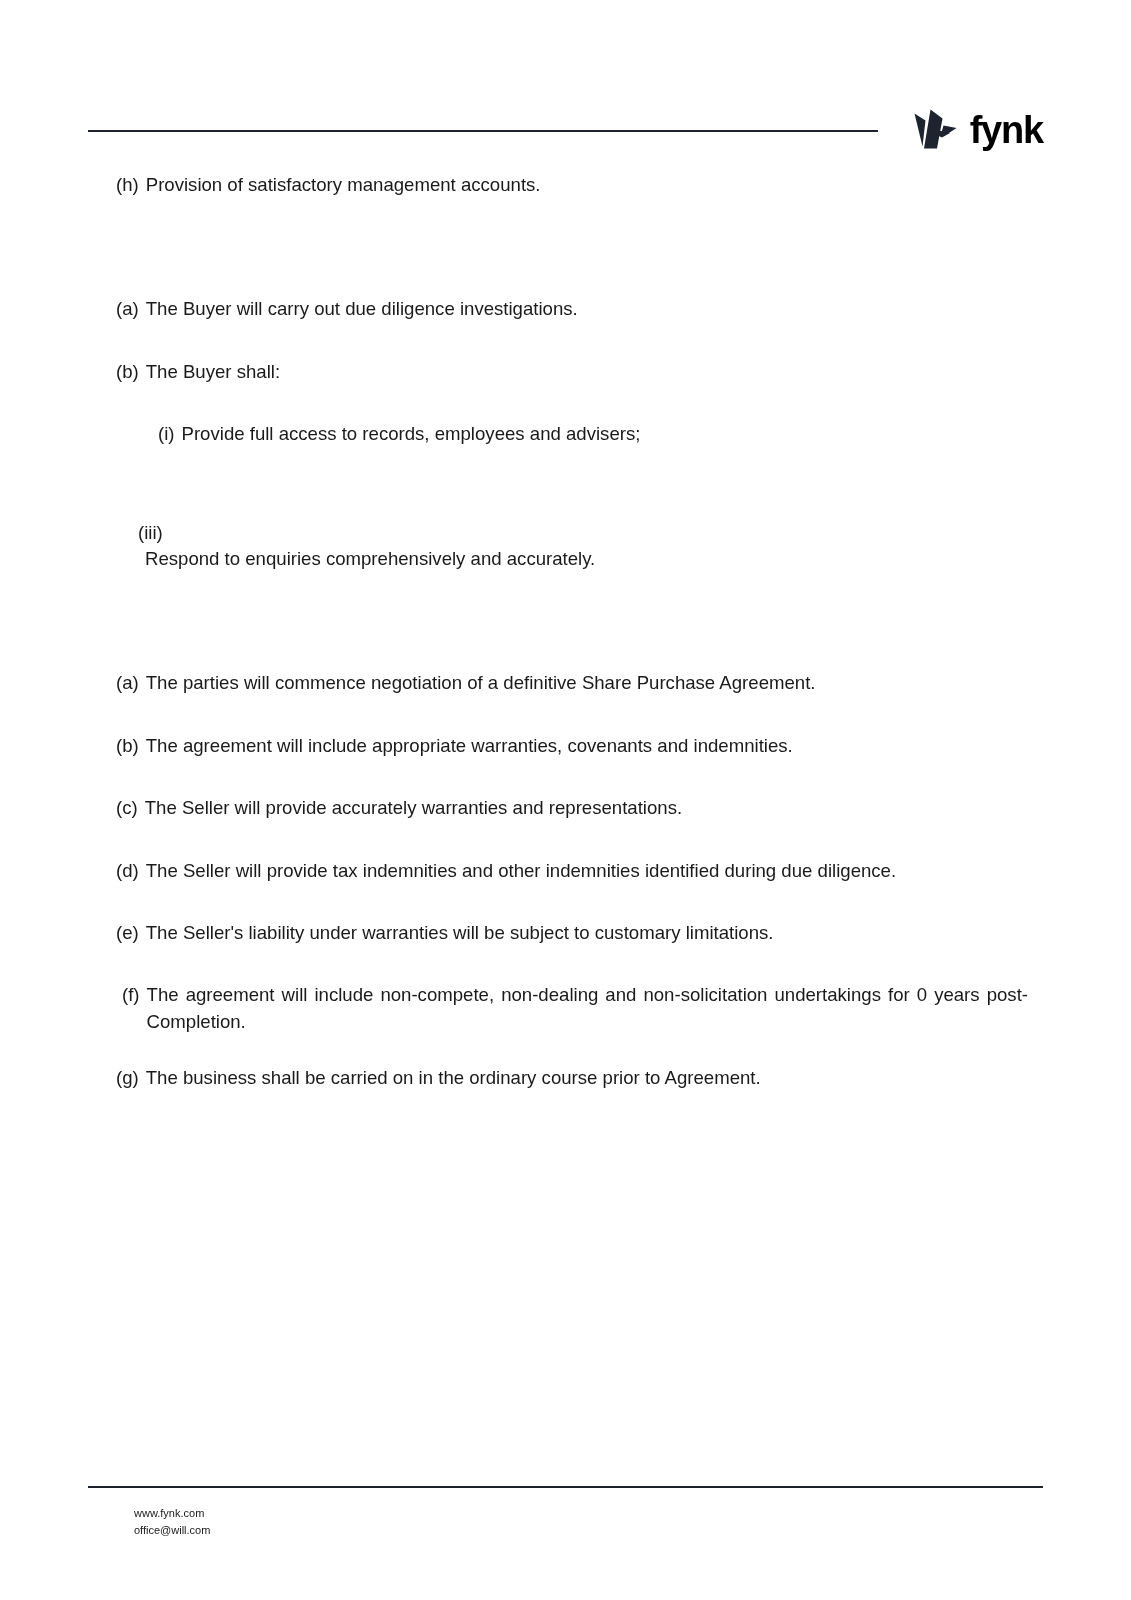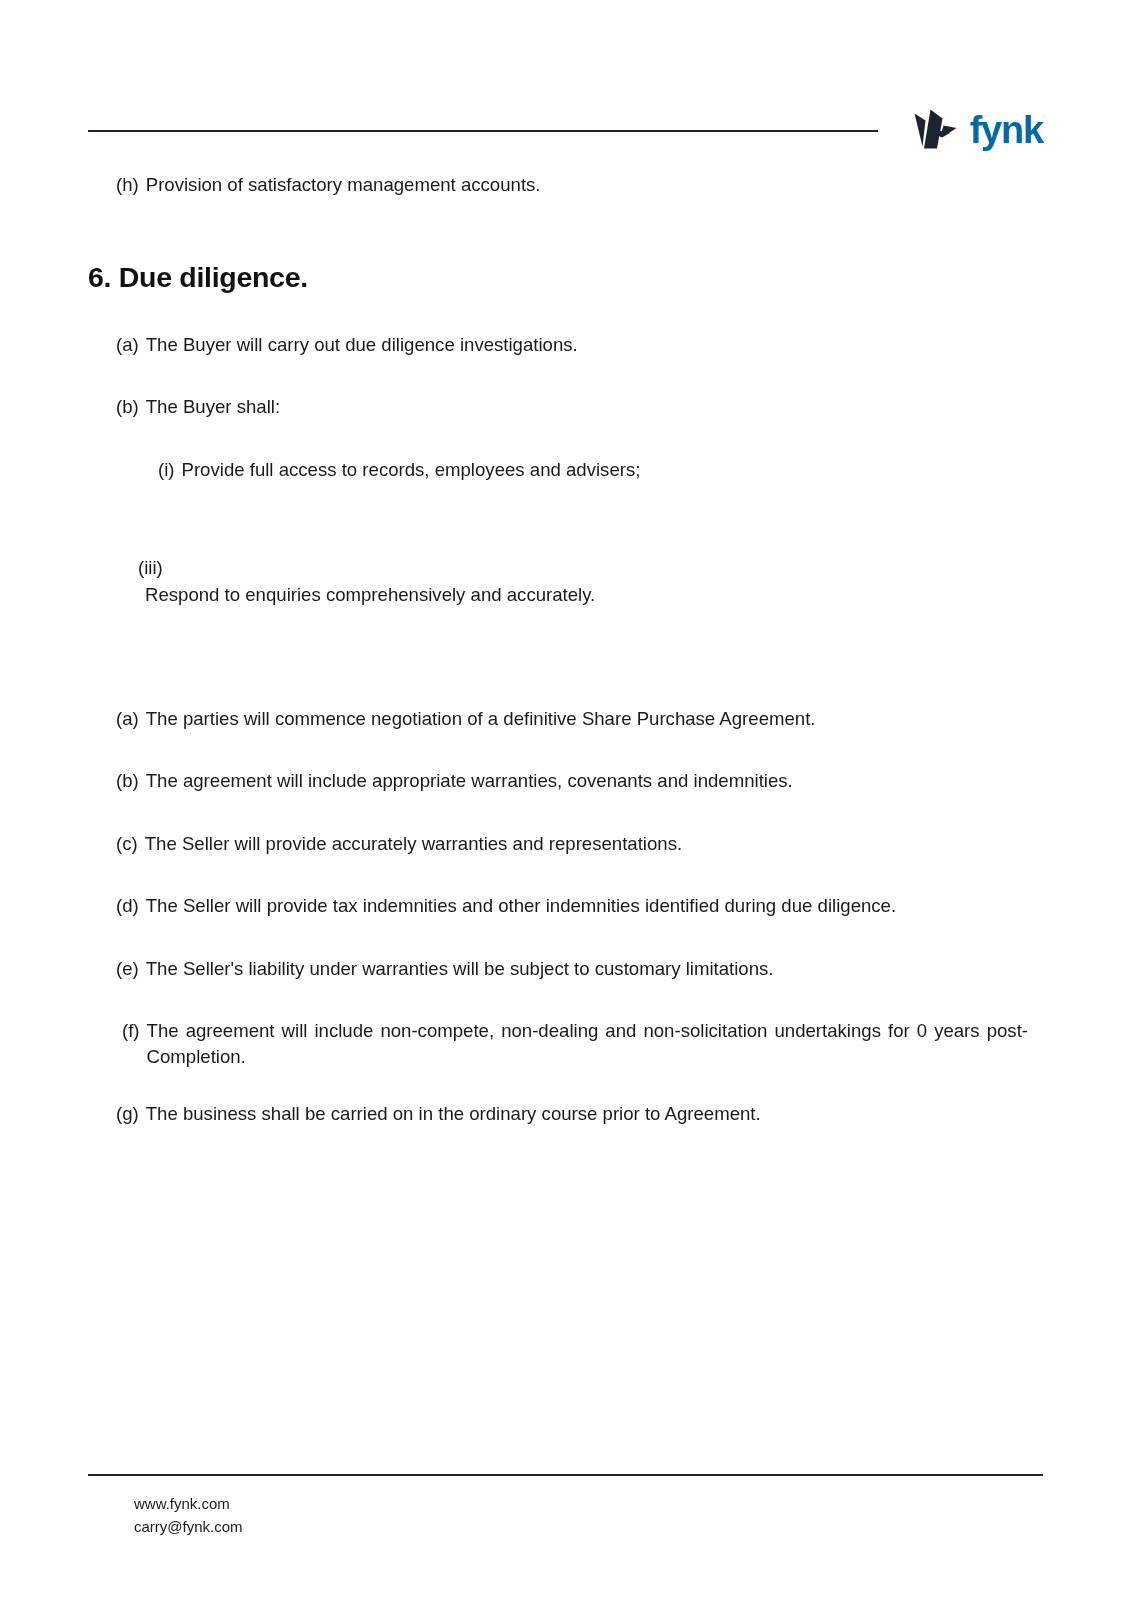--- a/index.html
+++ b/index.html
@@ -44,21 +44,21 @@
   .brand-mark {
     width: 54px;
     height: 46px;
     display: block;
   }
   .brand-name {
     font-family: "Liberation Sans", sans-serif;
     font-weight: bold;
     font-size: 38px;
     letter-spacing: -1.2px;
-    color: #0369a1;
+    color: #000000;
     line-height: 1;
   }
 
   
   .content {
     position: absolute;
     top: 172px;
     left: 88px;
     width: 940px;
   }
@@ -105,21 +105,21 @@
     bottom: 62px;
   }
   .footer-rule {
     height: 2px;
     background: #1d2430;
     width: 100%;
   }
   .footer-lines {
     margin-top: 17px;
     padding-left: 46px;
-    font-size: 15px;
+    font-size: 11px;
     line-height: 1.5;
     color: #1a1a1a;
   }
   .footer-lines div { white-space: nowrap; }
 </style>
 </head>
 <body>
 
 <div class="page">
 
@@ -142,21 +142,20 @@
 
   <div class="content">
 
     <div class="clause" style="padding-left:28px;">
       <span class="marker">(h)</span>
       <span class="body">Provision of satisfactory management accounts.</span>
     </div>
 
     <div class="gap-a"></div>
 
-    <h2 class="section-heading">6. Due diligence.</h2>
 
     <div class="gap-d"></div>
 
     <div class="clause" style="padding-left:28px;">
       <span class="marker">(a)</span>
       <span class="body">The Buyer will carry out due diligence investigations.</span>
     </div>
 
     <div class="gap-d"></div>
 
@@ -233,17 +232,17 @@
       <span class="marker">(g)</span>
       <span class="body">The business shall be carried on in the ordinary course prior to Agreement.</span>
     </div>
 
   </div>
 
   <div class="footer">
     <div class="footer-rule"></div>
     <div class="footer-lines">
       <div>www.fynk.com</div>
-      <div>carry@fynk.com</div>
+      <div>office@will.com</div>
     </div>
   </div>
 
 </div>
 
 </body></html>

